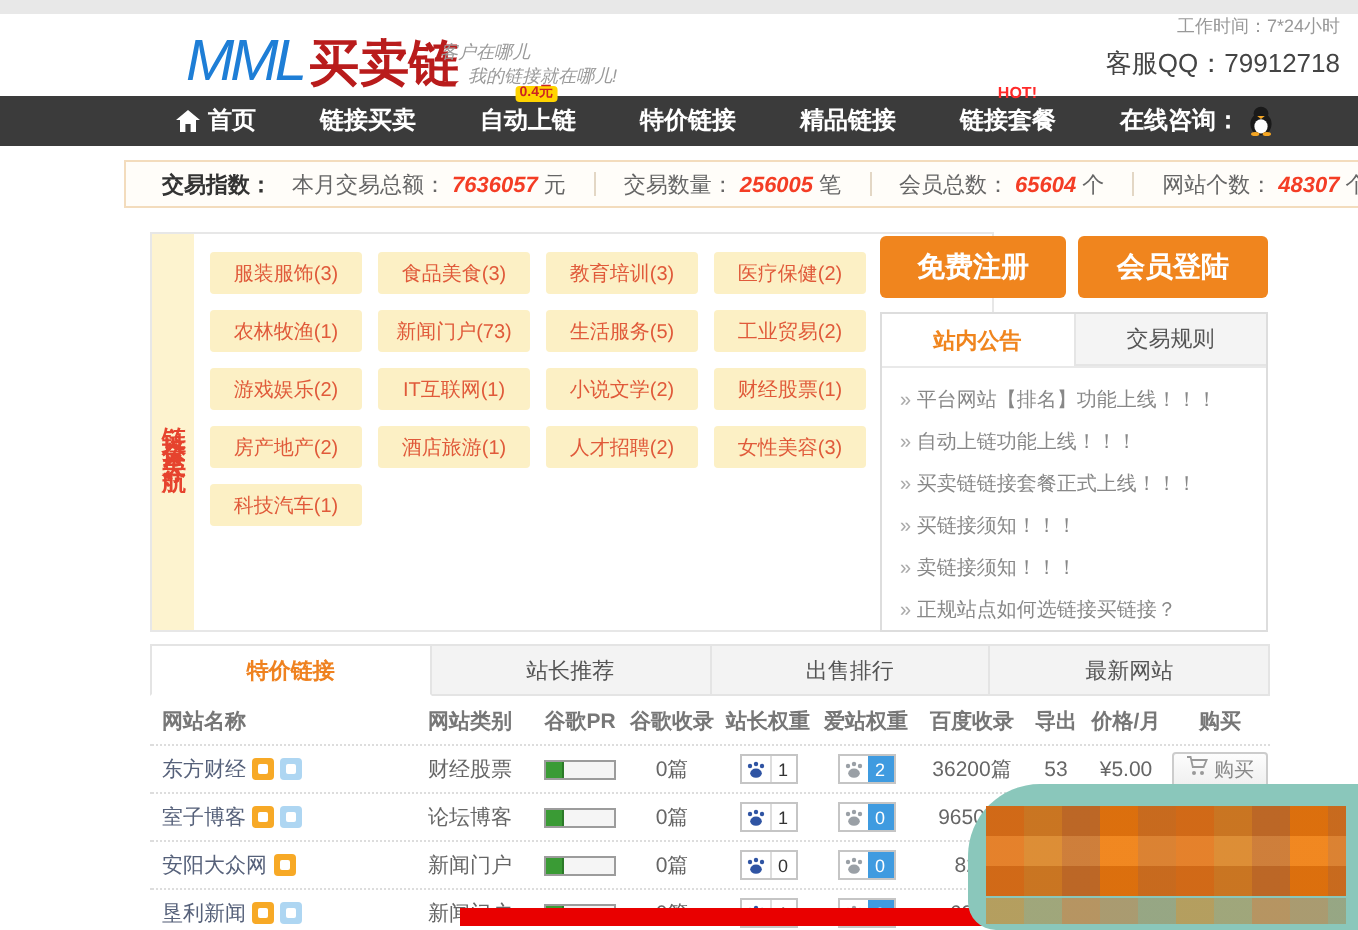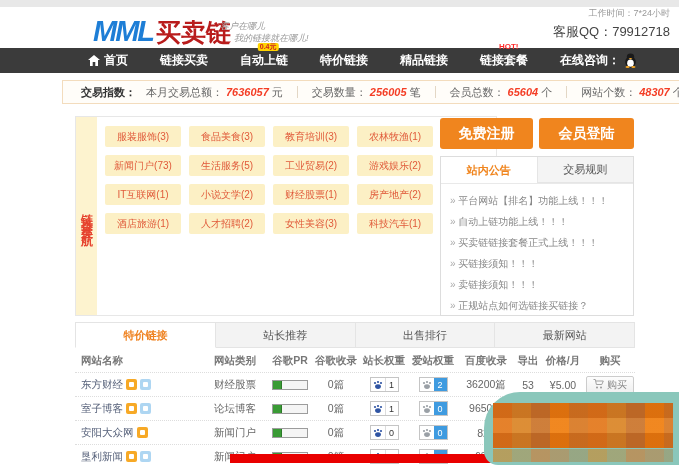--- a/index.html
+++ b/index.html
@@ -6,21 +6,21 @@
   html,body { background:#fff; }
   body { font-family:"Liberation Sans","DejaVu Sans",sans-serif; }
   .page { position:relative; width:679px; height:465px; background:#fff; overflow:hidden; }
 
   
   .top-strip { position:absolute; left:0; top:0; width:679px; height:7px; background:#e8e8e8; }
 
   
   .header { position:absolute; left:0; top:7px; width:679px; height:41px; background:#fff; }
   .logo { position:absolute; left:93px; top:8px; display:flex; align-items:baseline; }
-  .logo-mml { font-size:29px; font-weight:bold; font-style:italic; color:#1e7ed6; letter-spacing:-2px; }
+  .logo-mml { font-size:29px; font-weight:normal; font-style:italic; color:#1e7ed6; letter-spacing:-2px; }
   .logo-cn { font-size:25px; font-weight:bold; color:#b91c1c; margin-left:3px; }
   .tagline { position:absolute; left:220px; top:13px; font-size:9px; color:#9a9a9a; font-style:italic; line-height:12px; }
   .tagline .t2 { padding-left:14px; }
   .contact { position:absolute; right:9px; top:0; text-align:right; }
   .work-time { font-size:9px; color:#999; }
   .service-qq { font-size:13px; color:#444; margin-top:3px; }
 
   
   .nav { position:absolute; left:0; top:48px; width:679px; height:25px; background:#3b3b3b; }
   .nav-inner { position:absolute; left:88px; right:42px; top:0; height:25px; display:flex; align-items:center; justify-content:space-between; }
@@ -202,20 +202,21 @@
       <span class="side-label">链接分类导航</span>
     </div>
     <div class="cat-grid">
 
         <div class="cat-item">服装服饰(3)</div>
 
         <div class="cat-item">食品美食(3)</div>
 
         <div class="cat-item">教育培训(3)</div>
 
+        <div class="cat-item">医疗保健(2)</div>
 
         <div class="cat-item">农林牧渔(1)</div>
 
 
         <div class="cat-item">新闻门户(73)</div>
 
         <div class="cat-item">生活服务(5)</div>
 
         <div class="cat-item">工业贸易(2)</div>
 

